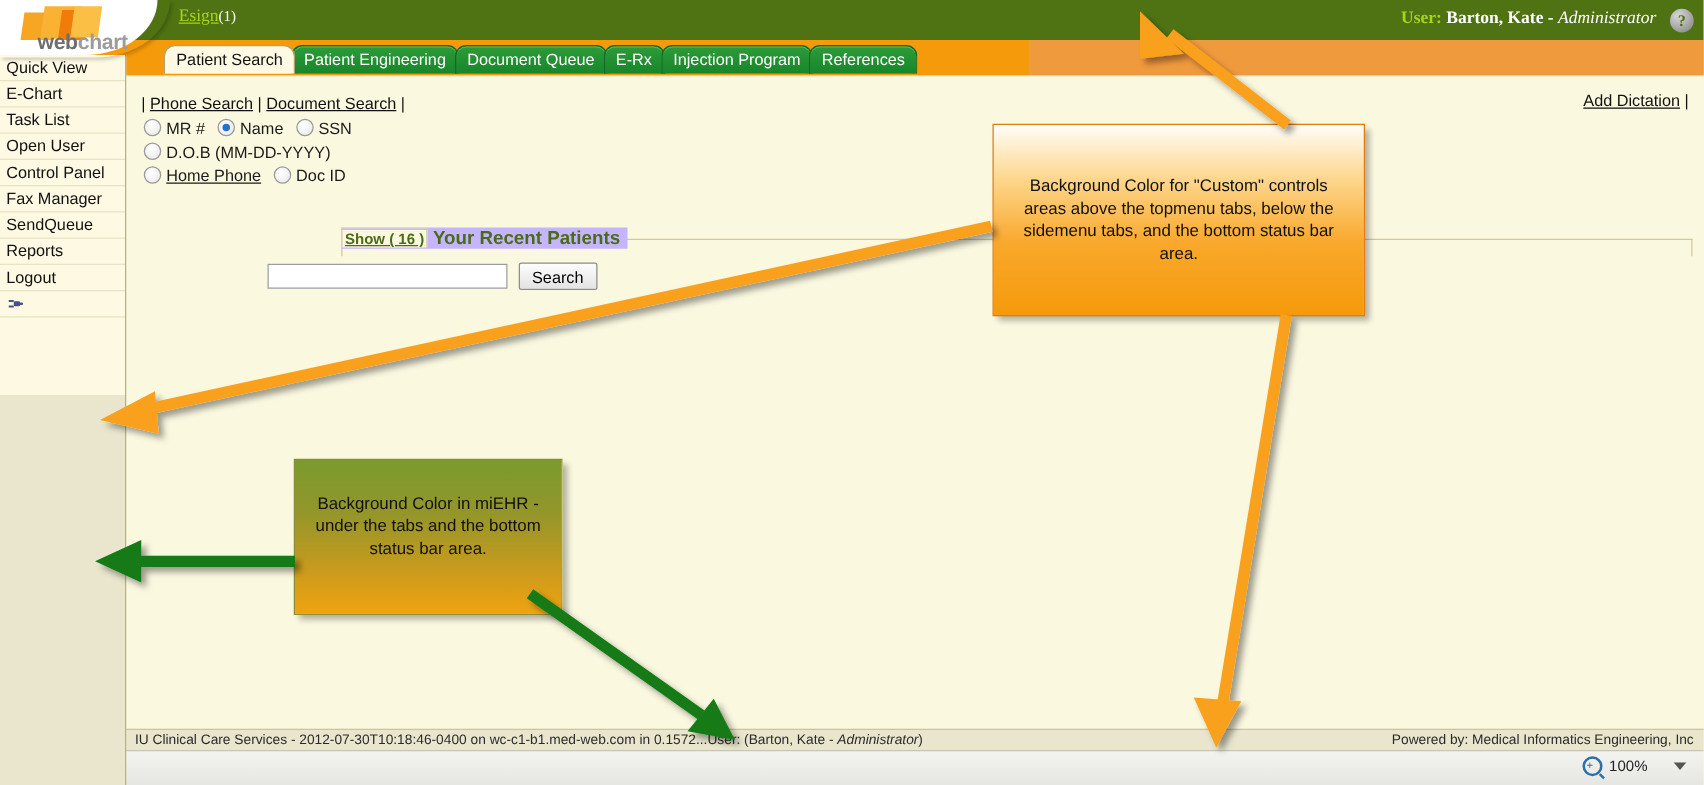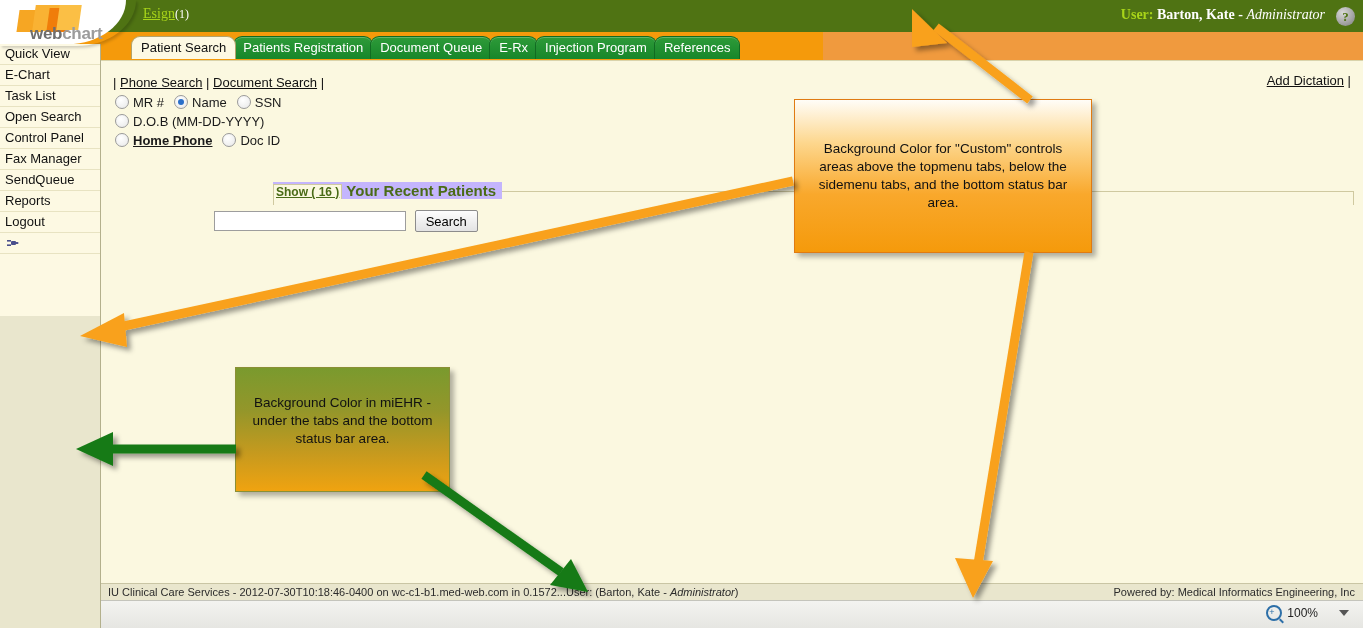--- a/index.html
+++ b/index.html
@@ -116,21 +116,21 @@
   .rad{
     display:inline-block;width:12px;height:12px;border-radius:50%;
     border:1px solid #9a9a9a;background:radial-gradient(circle at 40% 35%,#ffffff,#e7e7e7);
     position:relative;top:2px;margin-right:4px;cursor:pointer;vertical-align:baseline;
   }
   .rad.on:after{
     content:"";position:absolute;left:3px;top:3px;width:6px;height:6px;border-radius:50%;
     background:#2a6fc9;
   }
   .rlab{margin-right:10px;}
-  .rlab.ul{text-decoration:underline;font-weight:bold;}
+  .rlab.ul{text-decoration:underline;}
 
   .searchrow{position:absolute;left:113px;top:149px;}
   .search-input{
     width:184px;height:18px;border:1px solid #9d9d9d;background:#ffffff;
     font-family:"Liberation Sans",sans-serif;font-size:13px;padding:0 3px;
     vertical-align:middle;
   }
   .search-btn{
     margin-left:5px;height:22px;padding:0 10px;font-size:13px;
     font-family:Liberation Sans, sans-serif;
@@ -233,28 +233,28 @@
     <div class="logo-shapes">
       <div class="lsq a"></div>
         <div class="lsq b"></div>
         <div class="lsq c"></div>
         <div class="lsq d"></div>
     </div>
     <div class="logo-text"><b>web</b><span>chart</span></div>
   </div>
 
   <div class="tabbar">
-    <div class="tab active">Patient Search</div><div class="tab">Patients Registration</div><div class="tab">Document Queue</div><div class="tab">E-Rx</div><div class="tab">Injection Program</div><div class="tab">References</div>
+    <div class="tab active">Patient Search</div><div class="tab">Patient Engineering</div><div class="tab">Document Queue</div><div class="tab">E-Rx</div><div class="tab">Injection Program</div><div class="tab">References</div>
   </div>
 
   <div class="sidebar">
     <div class="side-item">Quick View</div>
     <div class="side-item">E-Chart</div>
     <div class="side-item">Task List</div>
-    <div class="side-item">Open Search</div>
+    <div class="side-item">Open User</div>
     <div class="side-item">Control Panel</div>
     <div class="side-item">Fax Manager</div>
     <div class="side-item">SendQueue</div>
     <div class="side-item">Reports</div>
     <div class="side-item">Logout</div>
     <div class="side-icon-row">
       <span class="plug-icon">
         <svg width="13" height="11" viewBox="0 0 13 11">
             <g fill="#4a4f8c">
               <rect x="5" y="3" width="5" height="4" rx="1"></rect>

